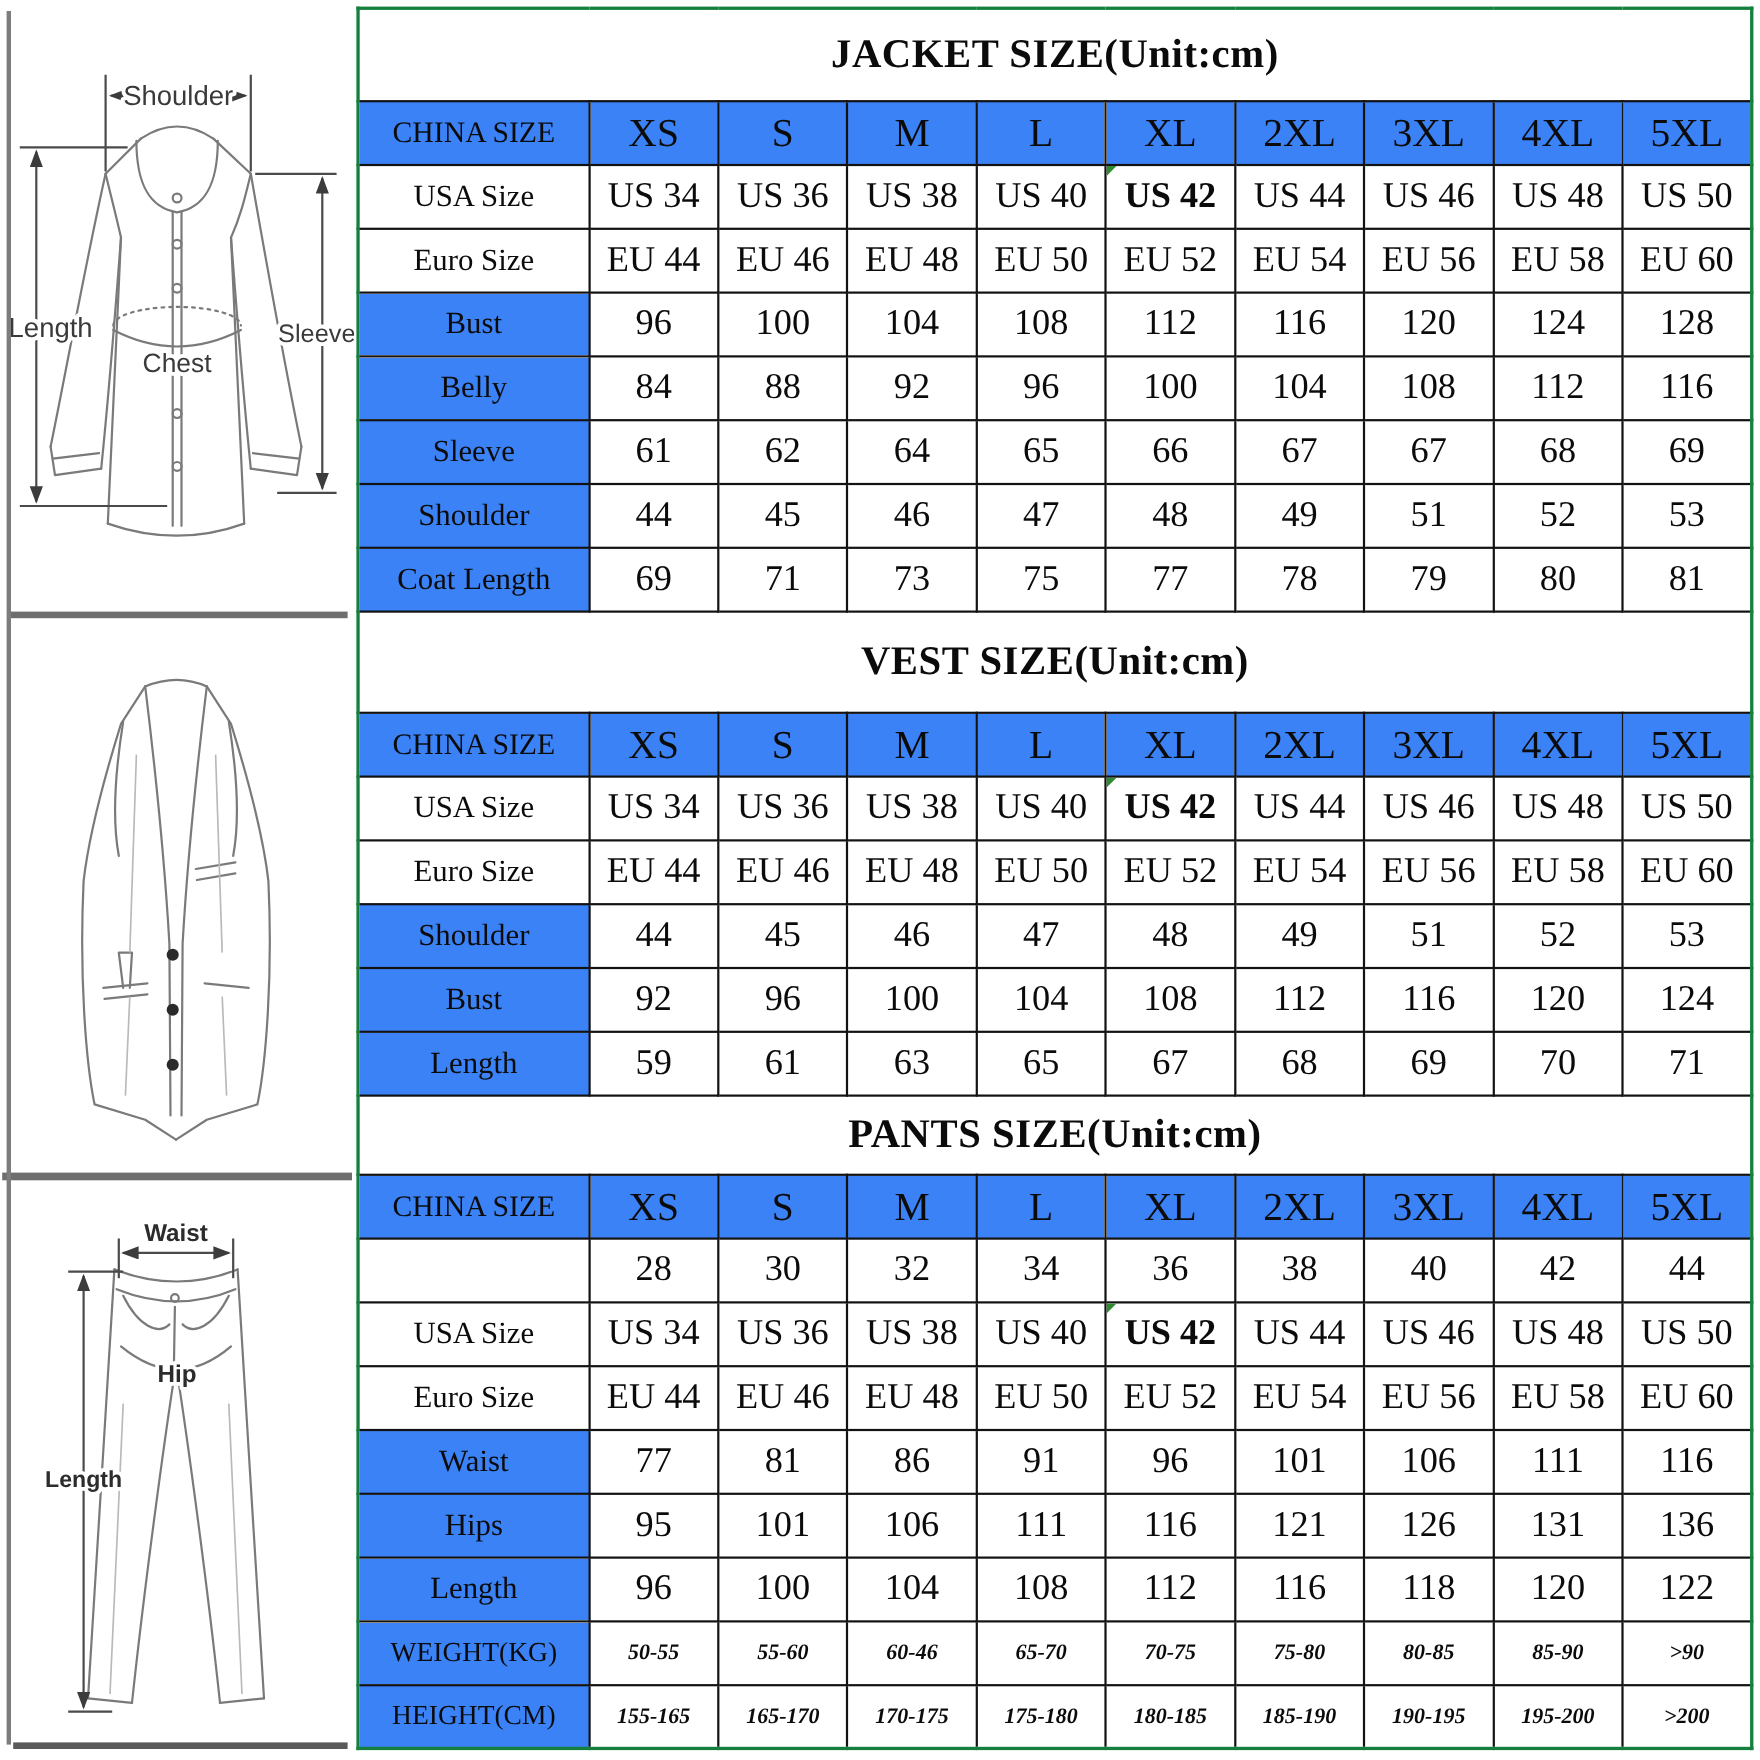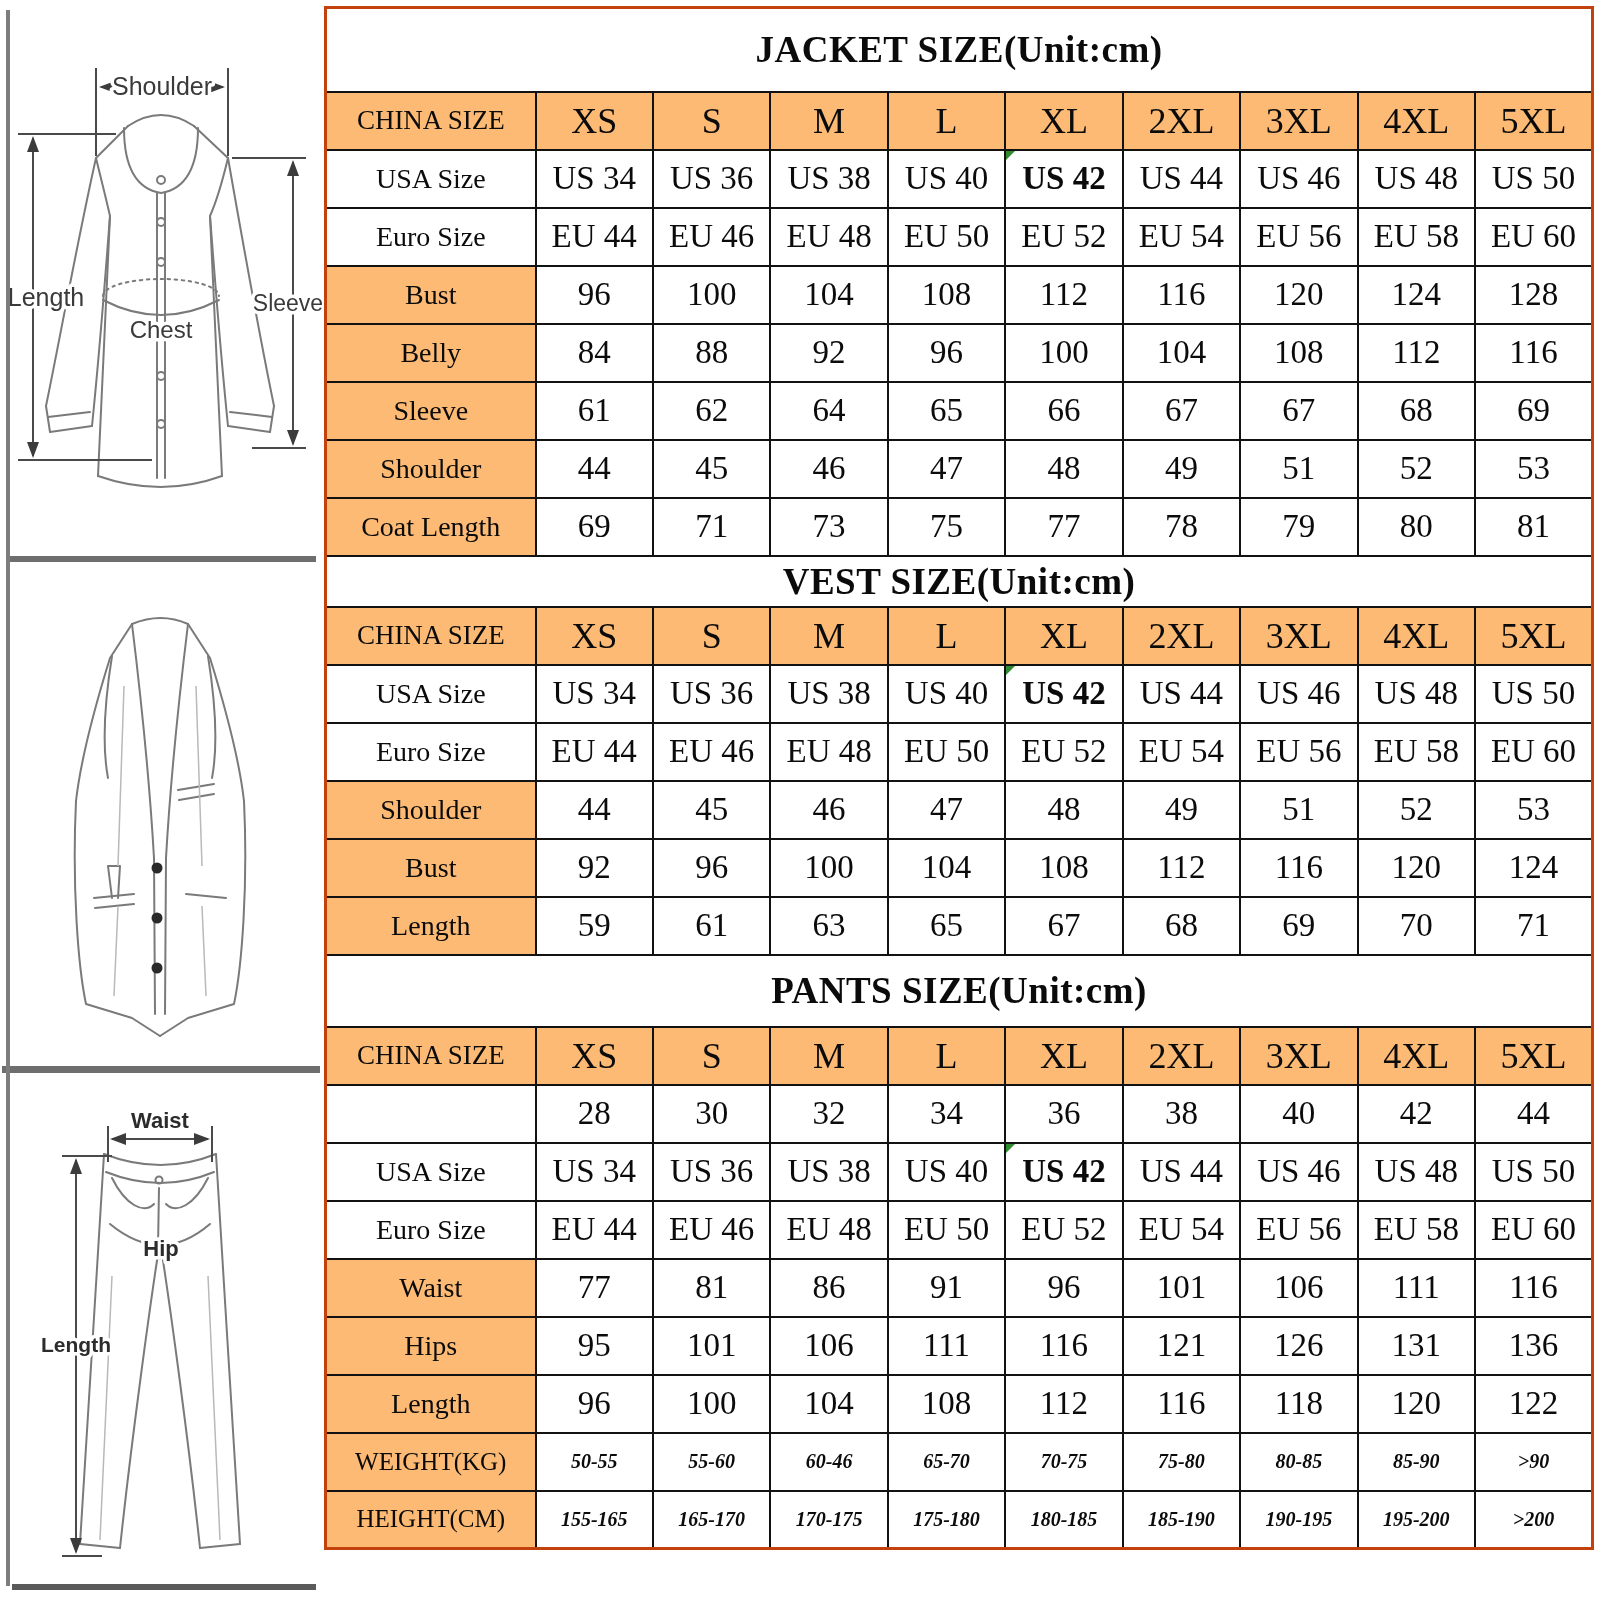--- a/index.html
+++ b/index.html
@@ -27,34 +27,34 @@
     font-family:"Liberation Sans", sans-serif;fill:#3a3a3a;
     paint-order:stroke;stroke:#ffffff;stroke-width:7px;stroke-linejoin:round;
     text-anchor:middle;
   }
   .svg-label.bold{font-weight:bold;fill:#2c2c2c;}
 
   
   #size-table{
     position:absolute;left:324px;top:6px;width:1270px;
     border-collapse:collapse;table-layout:fixed;
-    border:3px solid #c2410c;
+    border:3px solid #15803d;
   }
   #size-table td{
     border:2px solid #121212;text-align:center;vertical-align:middle;
     padding:0;overflow:hidden;white-space:nowrap;color:#0b0b0b;
   }
   tr.title-row td{border:3px solid #121212;font-weight:bold;font-size:37px;color:#000;letter-spacing:.5px;}
   tr.title-jacket{height:84px;}
-  tr.title-vest{height:51px;}
+  tr.title-vest{height:92px;}
   tr.title-pants{height:72px;}
   tr.header-row{height:58px;}
   tr.header-row td{border-top:3px solid #121212;border-bottom:3px solid #121212;}
   tr.data-row{height:58px;}
-  td.blue{background:#fdba74;}
+  td.blue{background:#3b82f6;}
   td.label-cell{font-size:28px;color:#13344c;}
   td.size-cell{font-size:36px;color:#112c42;}
   td.header-label{font-size:27px;}
   td.data-cell{font-size:33px;}
   tr.small td.data-cell{font-size:20px;font-weight:bold;font-style:italic;}
   tr.small td.label-cell{font-size:25px;}
   td.flag{position:relative;font-weight:bold;}
   td.flag::before{
     content:"";position:absolute;top:0;left:0;width:0;height:0;
     border-top:9px solid #2f8b2f;border-right:9px solid transparent;

